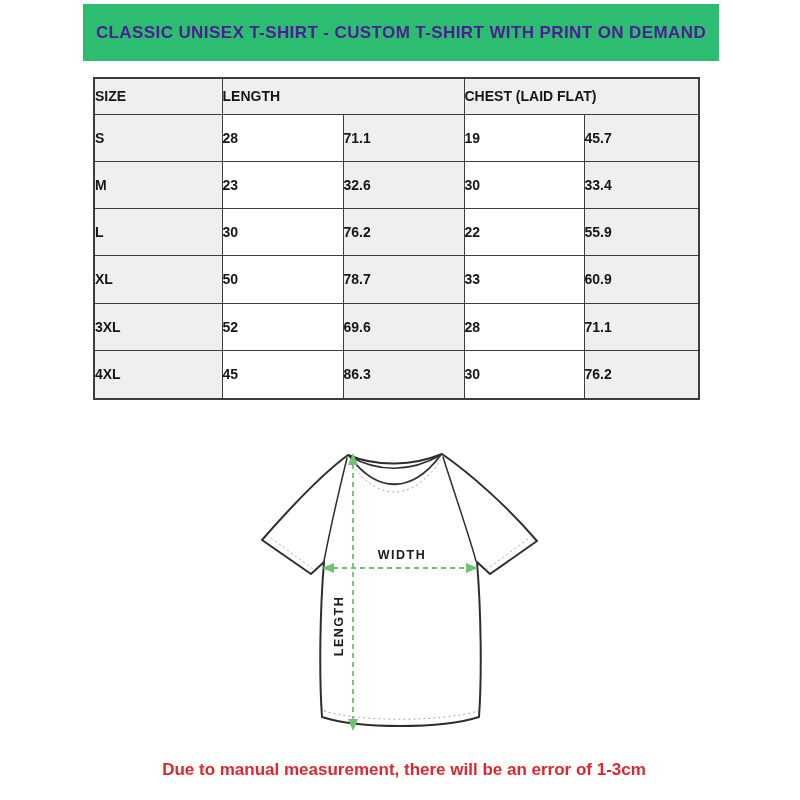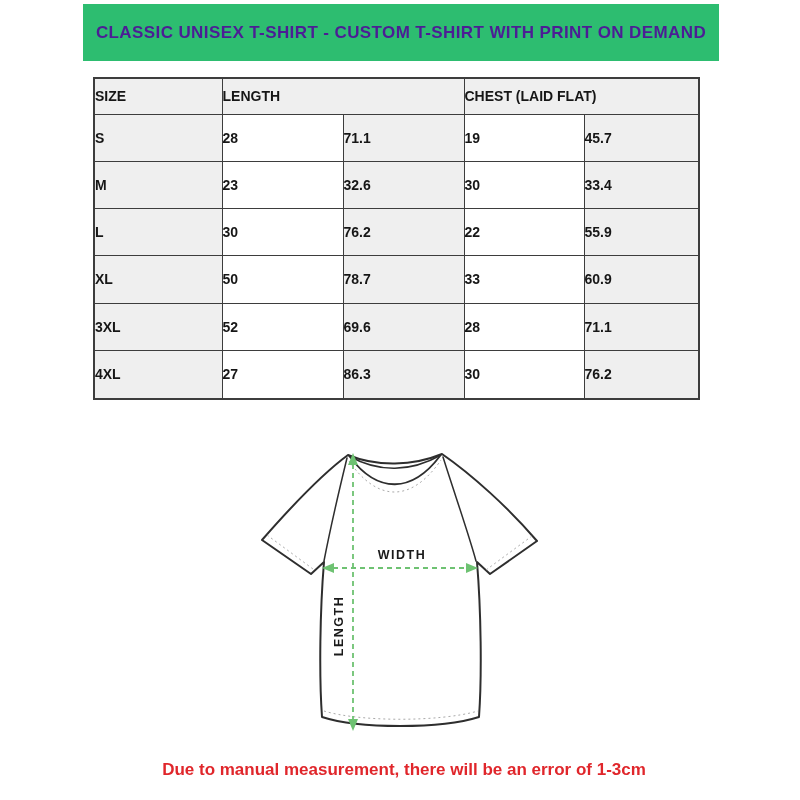--- a/index.html
+++ b/index.html
@@ -85,21 +85,21 @@
         </tr>
         <tr>
           <td class="shade">3XL</td>
           <td>52</td>
           <td class="shade">69.6</td>
           <td>28</td>
           <td class="shade">71.1</td>
         </tr>
         <tr>
           <td class="shade">4XL</td>
-          <td>27</td>
+          <td>45</td>
           <td class="shade">86.3</td>
           <td>30</td>
           <td class="shade">76.2</td>
         </tr>
       </tbody>
   </table>
 
   <svg class="diagram" viewBox="0 0 310 300">
     <g fill="none" stroke="#2e2e2e" stroke-width="2" stroke-linejoin="round" stroke-linecap="round">
       <path d="M 103,15

